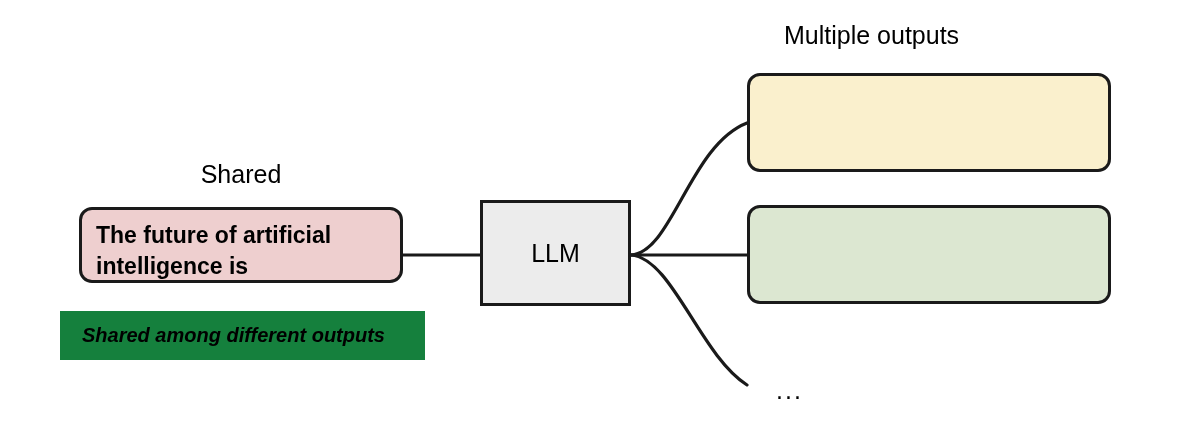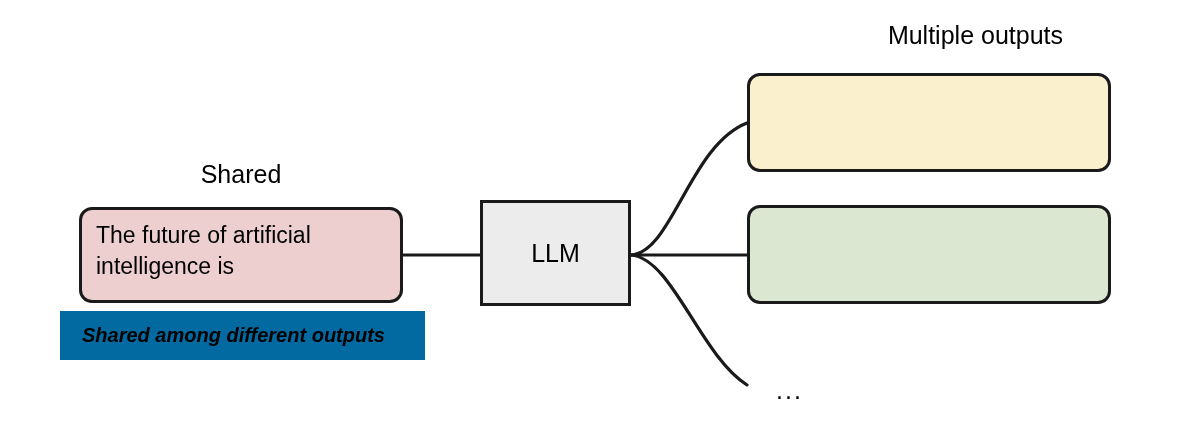--- a/index.html
+++ b/index.html
@@ -48,40 +48,41 @@
     font-size: 25px;
     line-height: 30px;
     white-space: nowrap;
   }
 
   
   #prompt-box {
     left: 79px;
     top: 207px;
     width: 324px;
-    height: 96px;
+    height: 76px;
     background: #eecfcf;
     align-items: flex-start;
+    font-weight: bold;
   }
   #prompt-text {
     padding: 10px 0 0 14px;
     font-size: 23px;
     line-height: 31px;
     text-align: left;
     white-space: pre-line;
   }
 
   
   #shared-note {
     position: absolute;
     left: 60px;
     top: 311px;
     width: 365px;
     height: 49px;
-    background: #0369a1;
+    background: #15803d;
     display: flex;
     align-items: center;
   }
   #shared-note-text {
     padding-left: 22px;
     font-size: 20px;
     font-style: italic;
     font-weight: bold;
     white-space: nowrap;
   }
@@ -97,24 +98,24 @@
     justify-content: center;
   }
   #llm-text {
     font-size: 25px;
     line-height: 28px;
   }
 
   
   #outputs-label {
     position: absolute;
-    left: 723px;
+    left: 784px;
     top: 20px;
     width: 340px;
-    text-align: right;
+    text-align: left;
     font-size: 25px;
     line-height: 30px;
     white-space: nowrap;
   }
 
   
   #output-box-1 {
     left: 747px;
     top: 73px;
     width: 364px;

